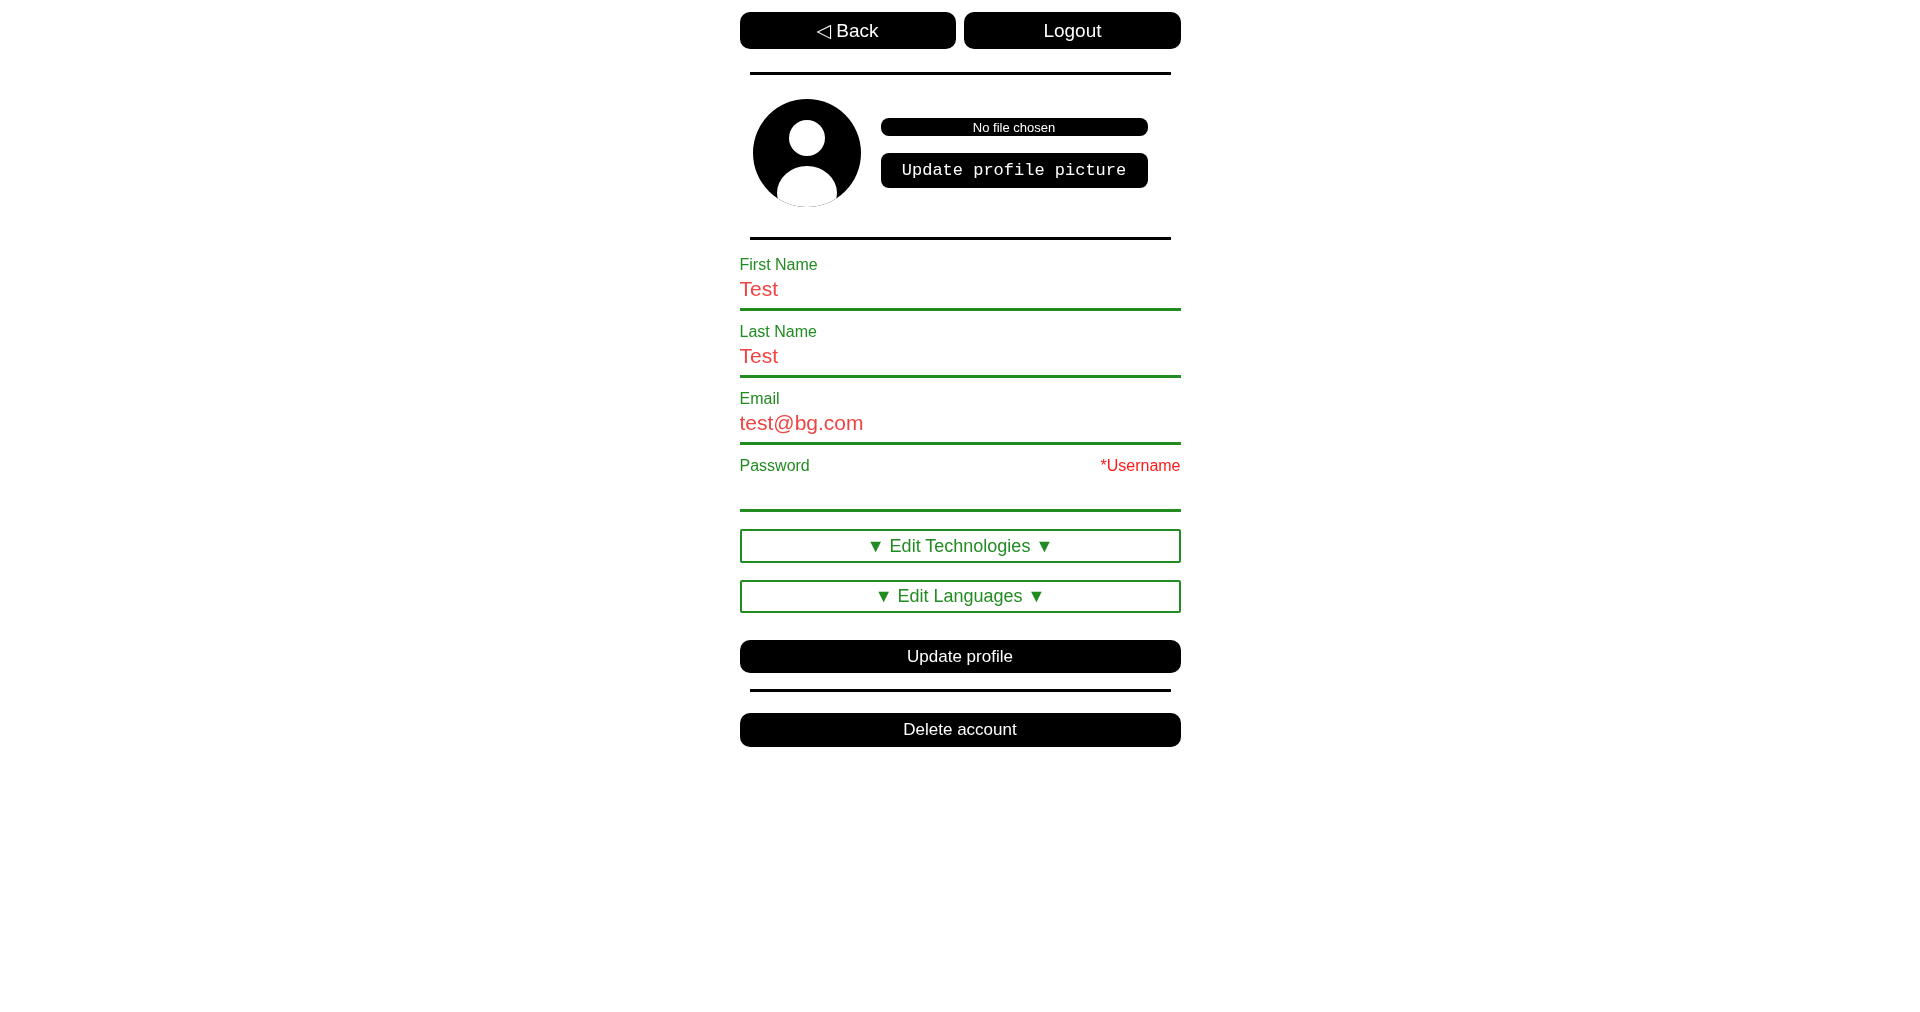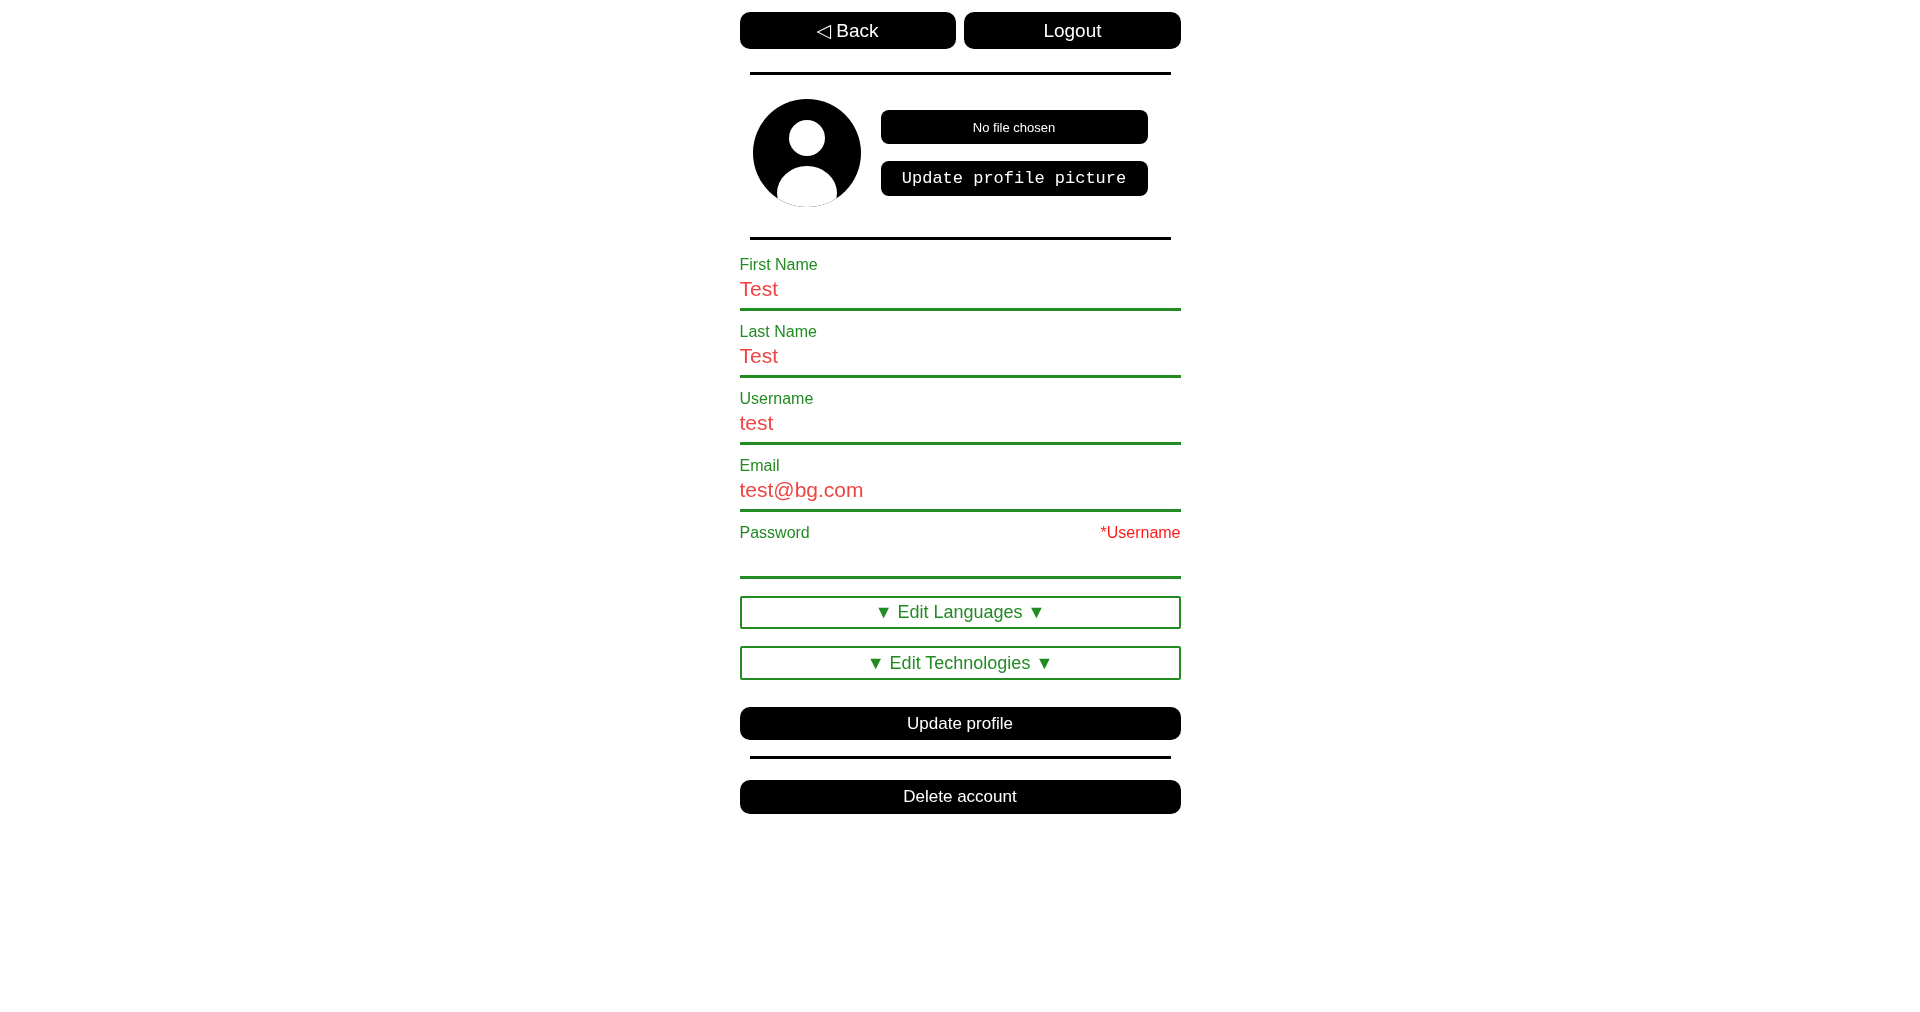--- a/index.html
+++ b/index.html
@@ -54,21 +54,21 @@
     height: 110px;
     flex: 0 0 110px;
   }
   .pic-buttons {
     margin-left: 19px;
     display: flex;
     flex-direction: column;
   }
   .file-button {
     width: 267px;
-    height: 34px;
+    height: 18px;
     font-size: 13px;
     border-radius: 8px;
   }
   .update-pic-button {
     width: 267px;
     height: 35px;
     font-size: 17px;
     border-radius: 8px;
     margin-top: 17px;
     font-family: Liberation Mono, monospace;
@@ -170,44 +170,38 @@
       <input type="text" value="Test" style="">
     </div>
 
     <div class="field">
       <div class="field-label-row">
         <span class="field-label">Last Name</span>
       </div>
       <input type="text" value="Test" style="">
     </div>
 
-    <div class="field">
-      <div class="field-label-row">
-        <span class="field-label">Username</span>
-      </div>
-      <input type="text" value="test" style="">
-    </div>
 
     <div class="field">
       <div class="field-label-row">
         <span class="field-label">Email</span>
       </div>
       <input type="text" value="test@bg.com" style="">
     </div>
 
     <div class="field">
       <div class="field-label-row">
         <span class="field-label">Password</span>
         <span class="required-note">*Username</span>
       </div>
       <input type="password" value="" style="">
     </div>
 
+    <button class="btn btn-outline-green btn-tech">▼ Edit Technologies ▼</button>
     <button class="btn btn-outline-green">▼ Edit Languages ▼</button>
-    <button class="btn btn-outline-green btn-tech">▼ Edit Technologies ▼</button>
 
     <button class="btn btn-black action-button">Update profile</button>
 
     <hr class="divider divider-3">
 
     <button class="btn btn-black action-button delete-button">Delete account</button>
 
   </div>
 
 </div>

